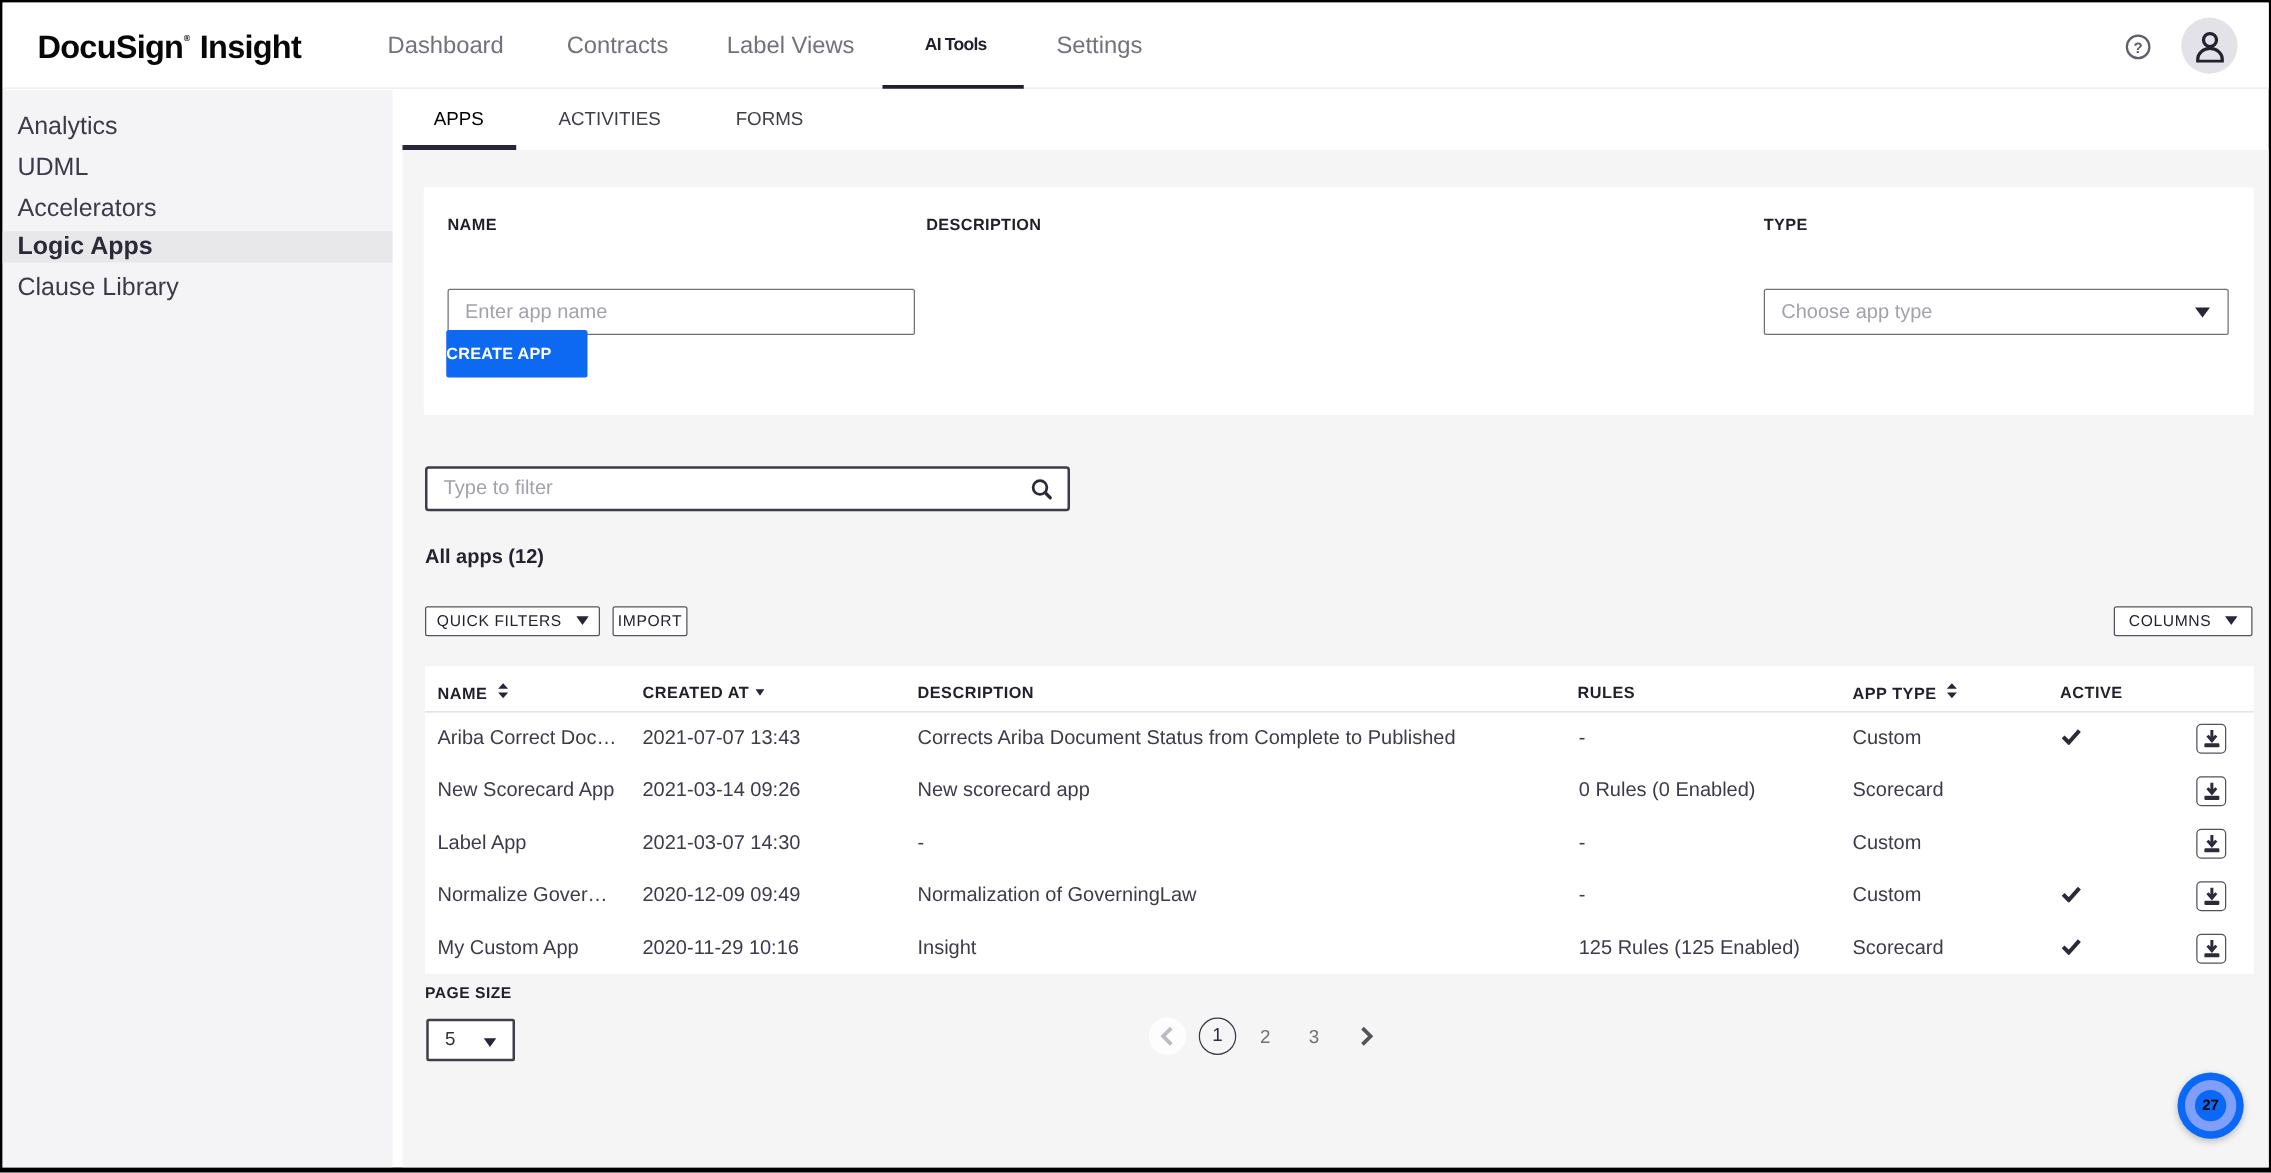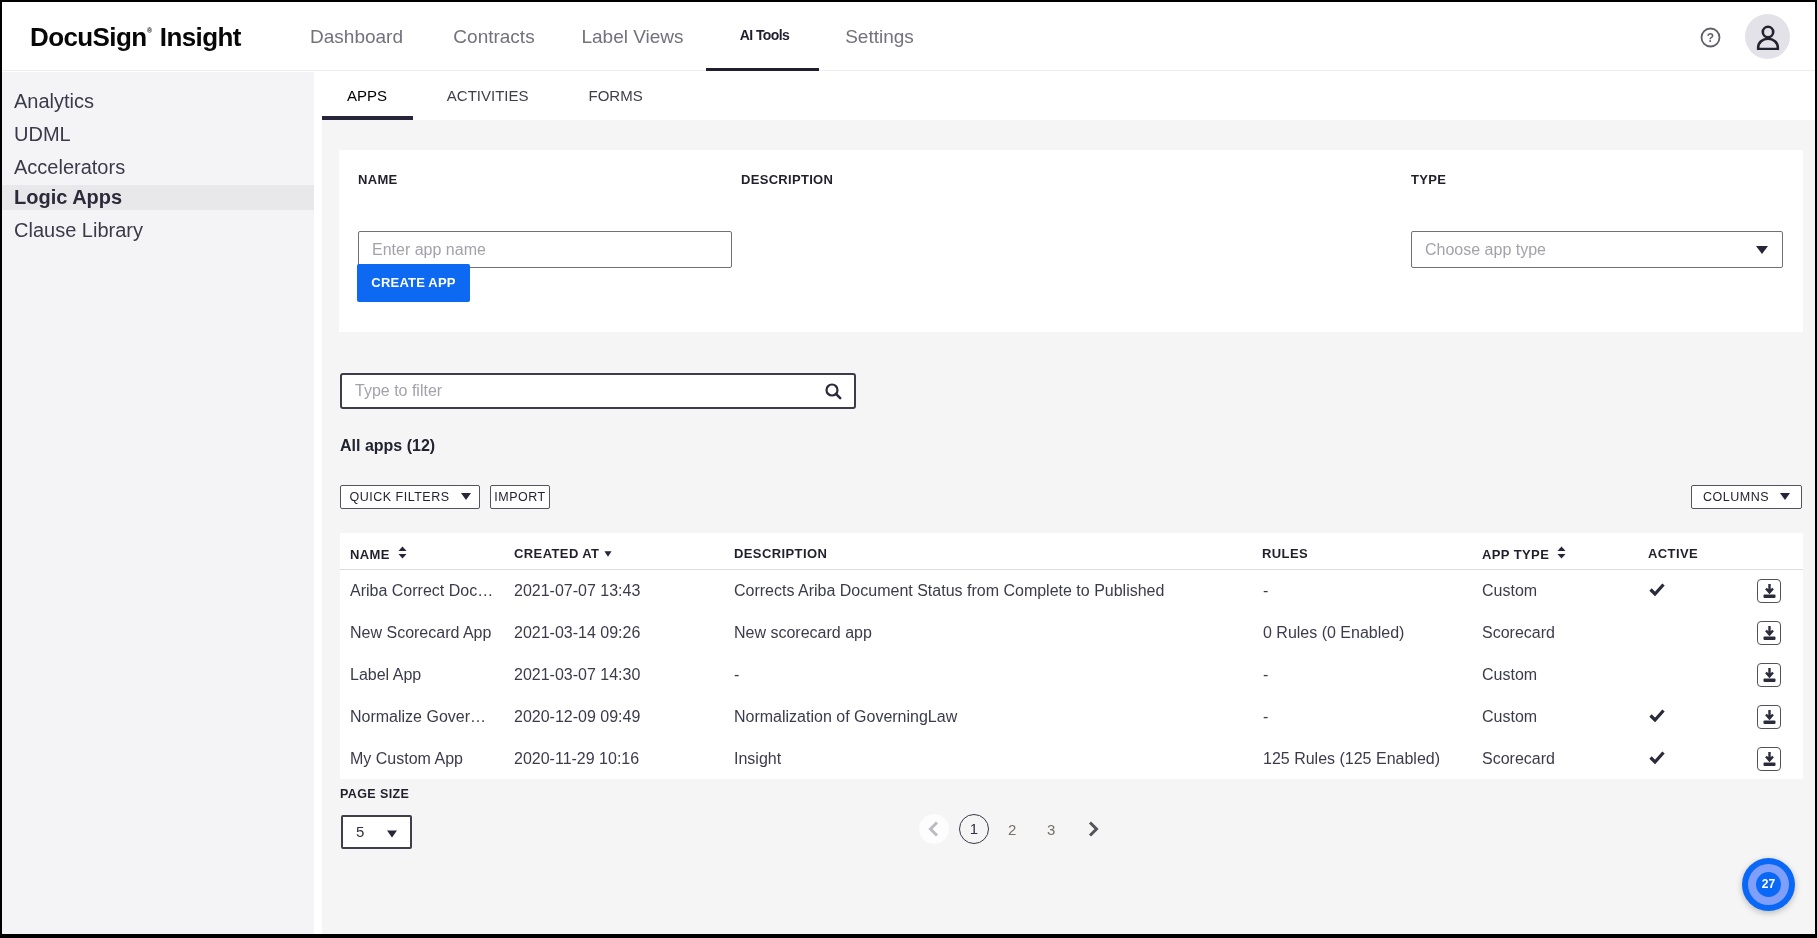--- a/index.html
+++ b/index.html
@@ -25,21 +25,21 @@
 
   
   #graybg { position:absolute; left:320px; top:118px; width:1493px; height:814px; background:#f5f5f6; }
   .tab { position:absolute; top:85px; font-size:15px; color:#3f3e4a; transform:translateX(-50%); }
   #tab-underline { position:absolute; left:320px; top:114px; width:91px; height:3.5px; background:#26253a; }
 
   
   #card { position:absolute; left:337px; top:148px; width:1464px; height:182px; background:#fff; }
   .flabel { position:absolute; font-size:13px; font-weight:bold; color:#201f2b; letter-spacing:0.3px; }
   .finput { position:absolute; top:189px; height:37px; border:1px solid #716f78; border-radius:2px; background:#fff; font-size:16px; color:#a3a2ab; line-height:35px; padding-left:13px;margin-top:40px; }
-  #createapp { position:absolute; left:355px; top:262px; width:113px; height:38px; background:#0d69f2; border-radius:2px; color:#fff; font-size:13px; font-weight:bold; letter-spacing:0.2px; text-align:center; line-height:38px; }
+  #createapp { position:absolute; left:355px; top:262px; width:113px; height:38px; background:#0d69f2; border-radius:2px; color:#fff; font-size:13px; font-weight:bold; letter-spacing:0.2px; line-height:38px; }
 
   
   #filterbox { position:absolute; left:338px; top:371px; width:516px; height:36px; border:2px solid #3d3c4a; border-radius:3px; background:#fff; font-size:16px; color:#a3a2ab; line-height:32px; padding-left:13px; }
   #allapps { position:absolute; left:338px; top:435px; font-size:16px; font-weight:bold; color:#232230; }
   .btn { position:absolute; height:24px; border:1px solid #55545e; border-radius:2px; background:#fff; font-size:12.5px; color:#232230; letter-spacing:0.5px; text-align:center; line-height:22px; }
 
   
   #table { position:absolute; left:338px; top:531px; width:1463px; height:246px; background:#fff; }
   .th { position:absolute; top:13px; font-size:13px; font-weight:bold; color:#201f2b; letter-spacing:0.4px; }
   #thead-line { position:absolute; left:0; top:36px; width:1463px; height:1px; background:#dcdcdf; }
@@ -53,21 +53,21 @@
   #sizesel { position:absolute; left:339px; top:813px; width:71px; height:34px; border:2px solid #3f3e4a; border-radius:2px; background:#fff; }
   #sizesel span { position:absolute; left:13px; top:6px; font-size:15px; color:#32313f; }
 
   .pgnum { position:absolute; top:819px; font-size:15px; }
   #pg-prev { position:absolute; left:917px; top:812px; width:30px; height:30px; border-radius:50%; background:#fdfdfe; }
   #pg-one { position:absolute; left:957px; top:812px; width:30px; height:30px; border-radius:50%; border:1px solid #3a3947; background:transparent; text-align:center; line-height:28px; font-size:15px; color:#32313f; }
 
   
   #badge { position:absolute; left:1740px; top:856px; width:53px; height:53px; border-radius:50%; background:#0a68f6; box-shadow:0 2px 6px rgba(0,0,0,0.25); }
   #badge .mid { position:absolute; left:6px; top:6px; width:41px; height:41px; border-radius:50%; background:#7f9ffa; }
-  #badge .inner { position:absolute; left:14px; top:14px; width:25px; height:25px; border-radius:50%; background:#0a68f6; color:#ffffff; font-size:12px; font-weight:bold; text-align:center; line-height:25px; }
+  #badge .inner { position:absolute; left:14px; top:14px; width:25px; height:25px; border-radius:50%; background:#0a68f6; color:#000000; font-size:12px; font-weight:bold; text-align:center; line-height:25px; }
 </style>
 </head>
 <body>
 <div id="page">
 
   <div id="sidebar">
     <div class="sideitem" style="top:17px;">Analytics</div>
     <div class="sideitem" style="top:50px;">UDML</div>
     <div class="sideitem" style="top:82.5px;">Accelerators</div>
     <div class="sideitem" id="side-active" style="top:113px;">Logic Apps</div>

